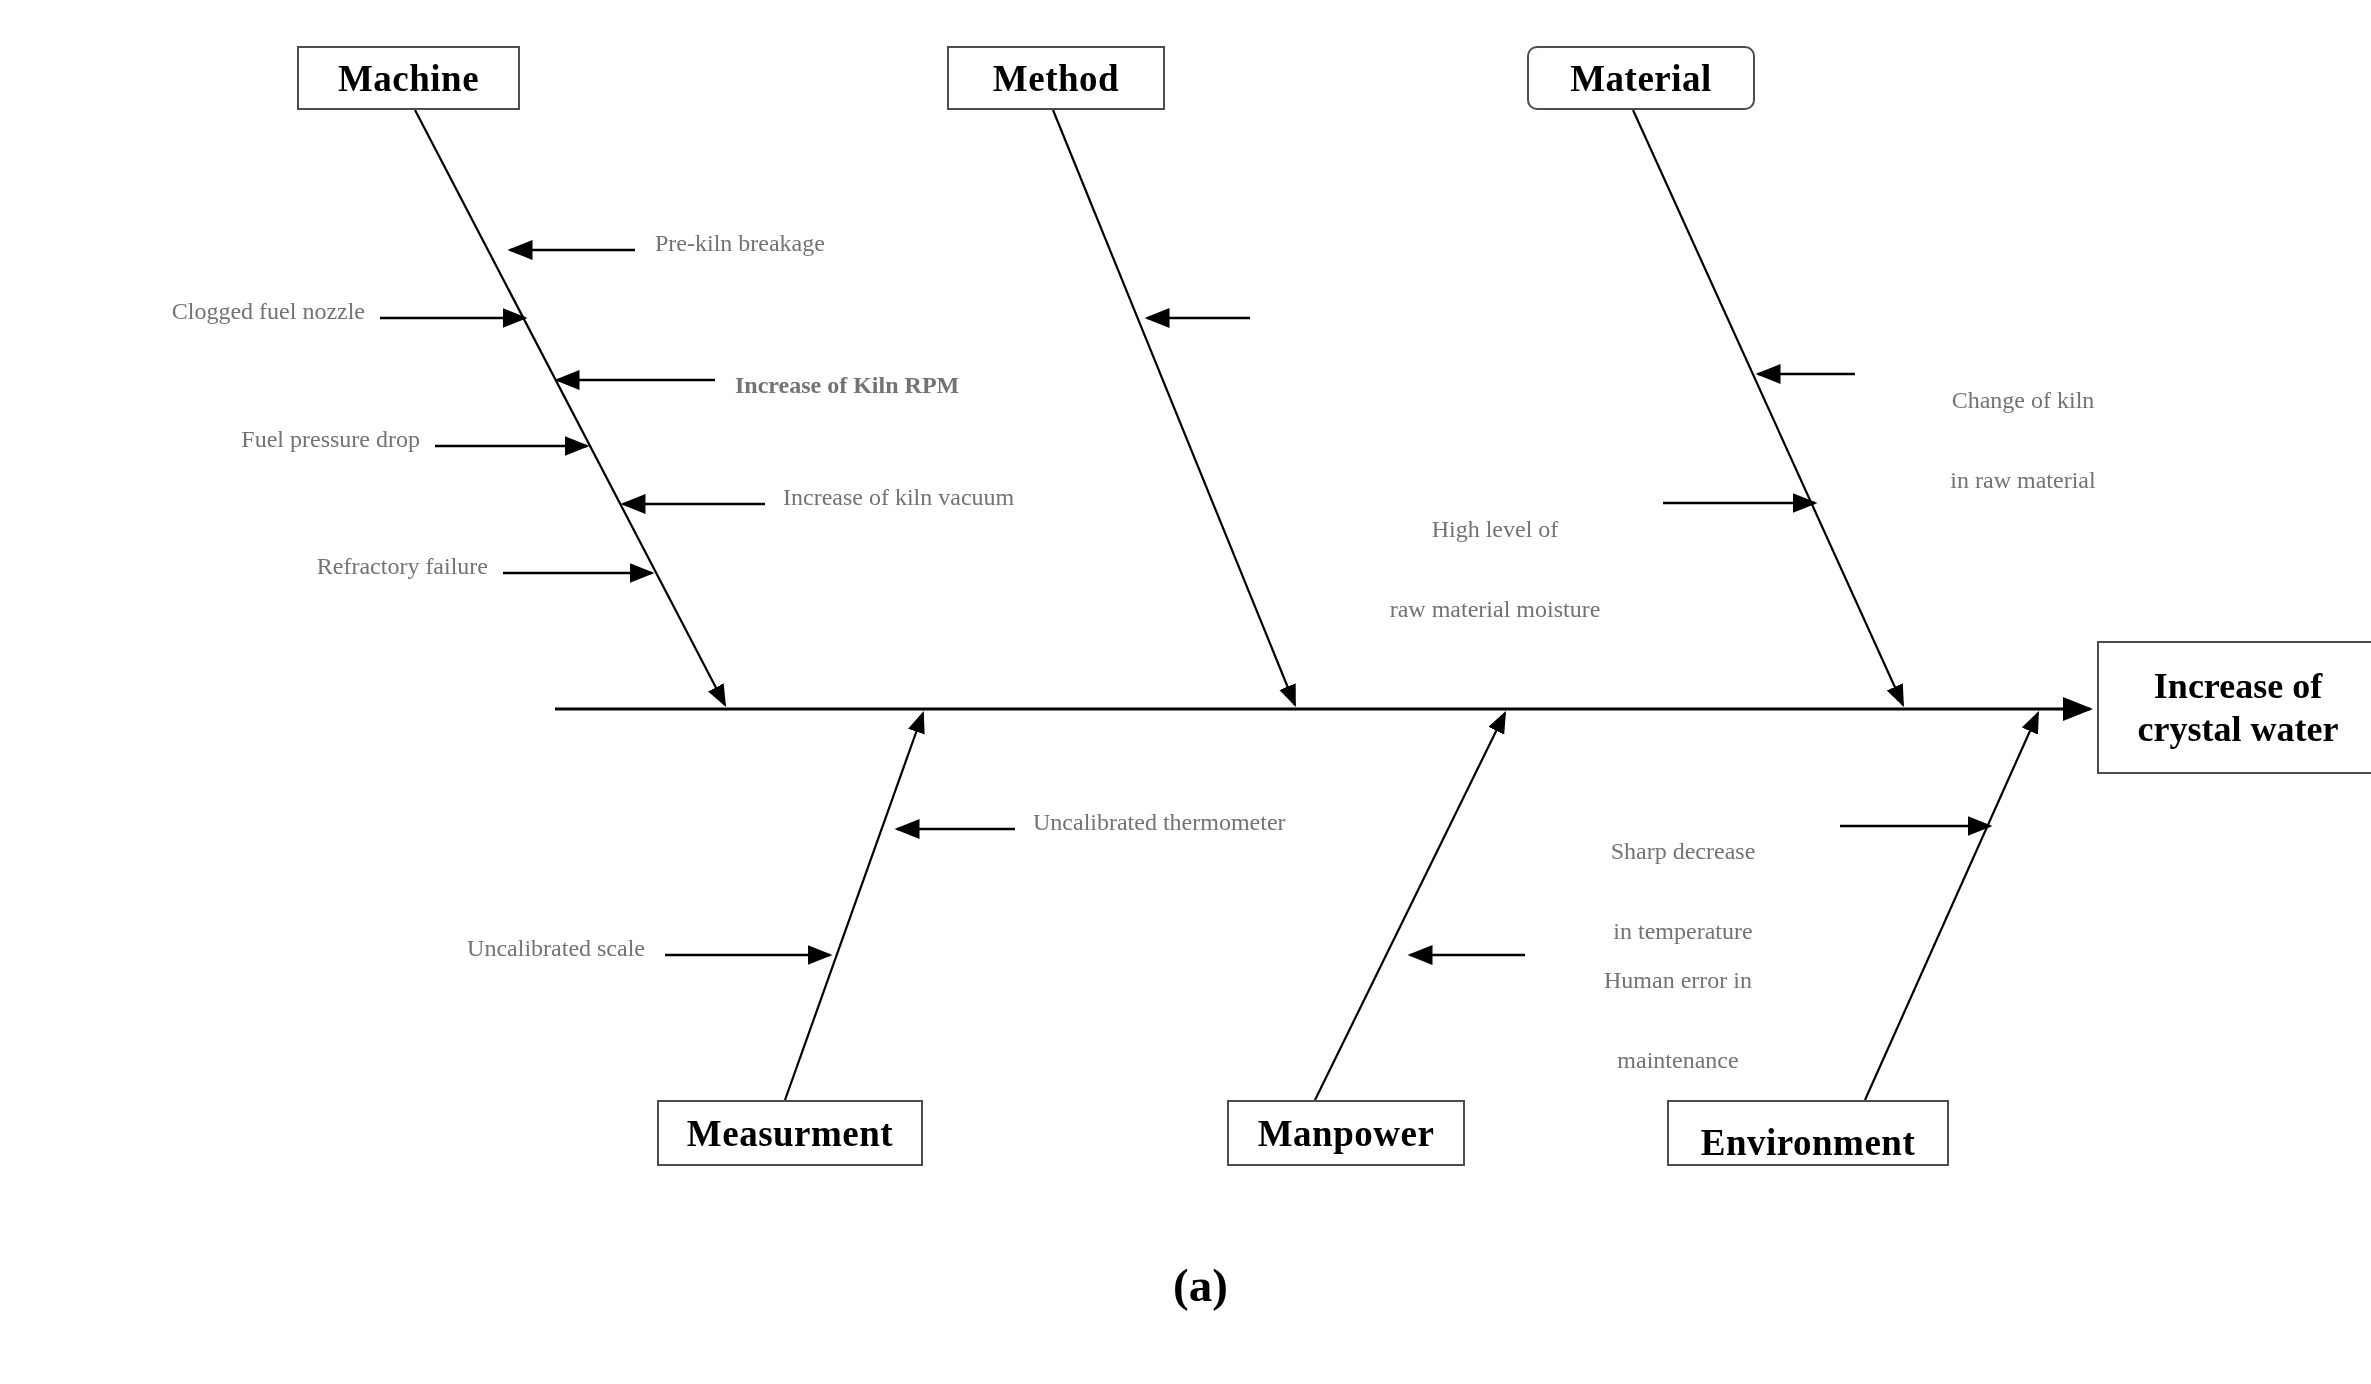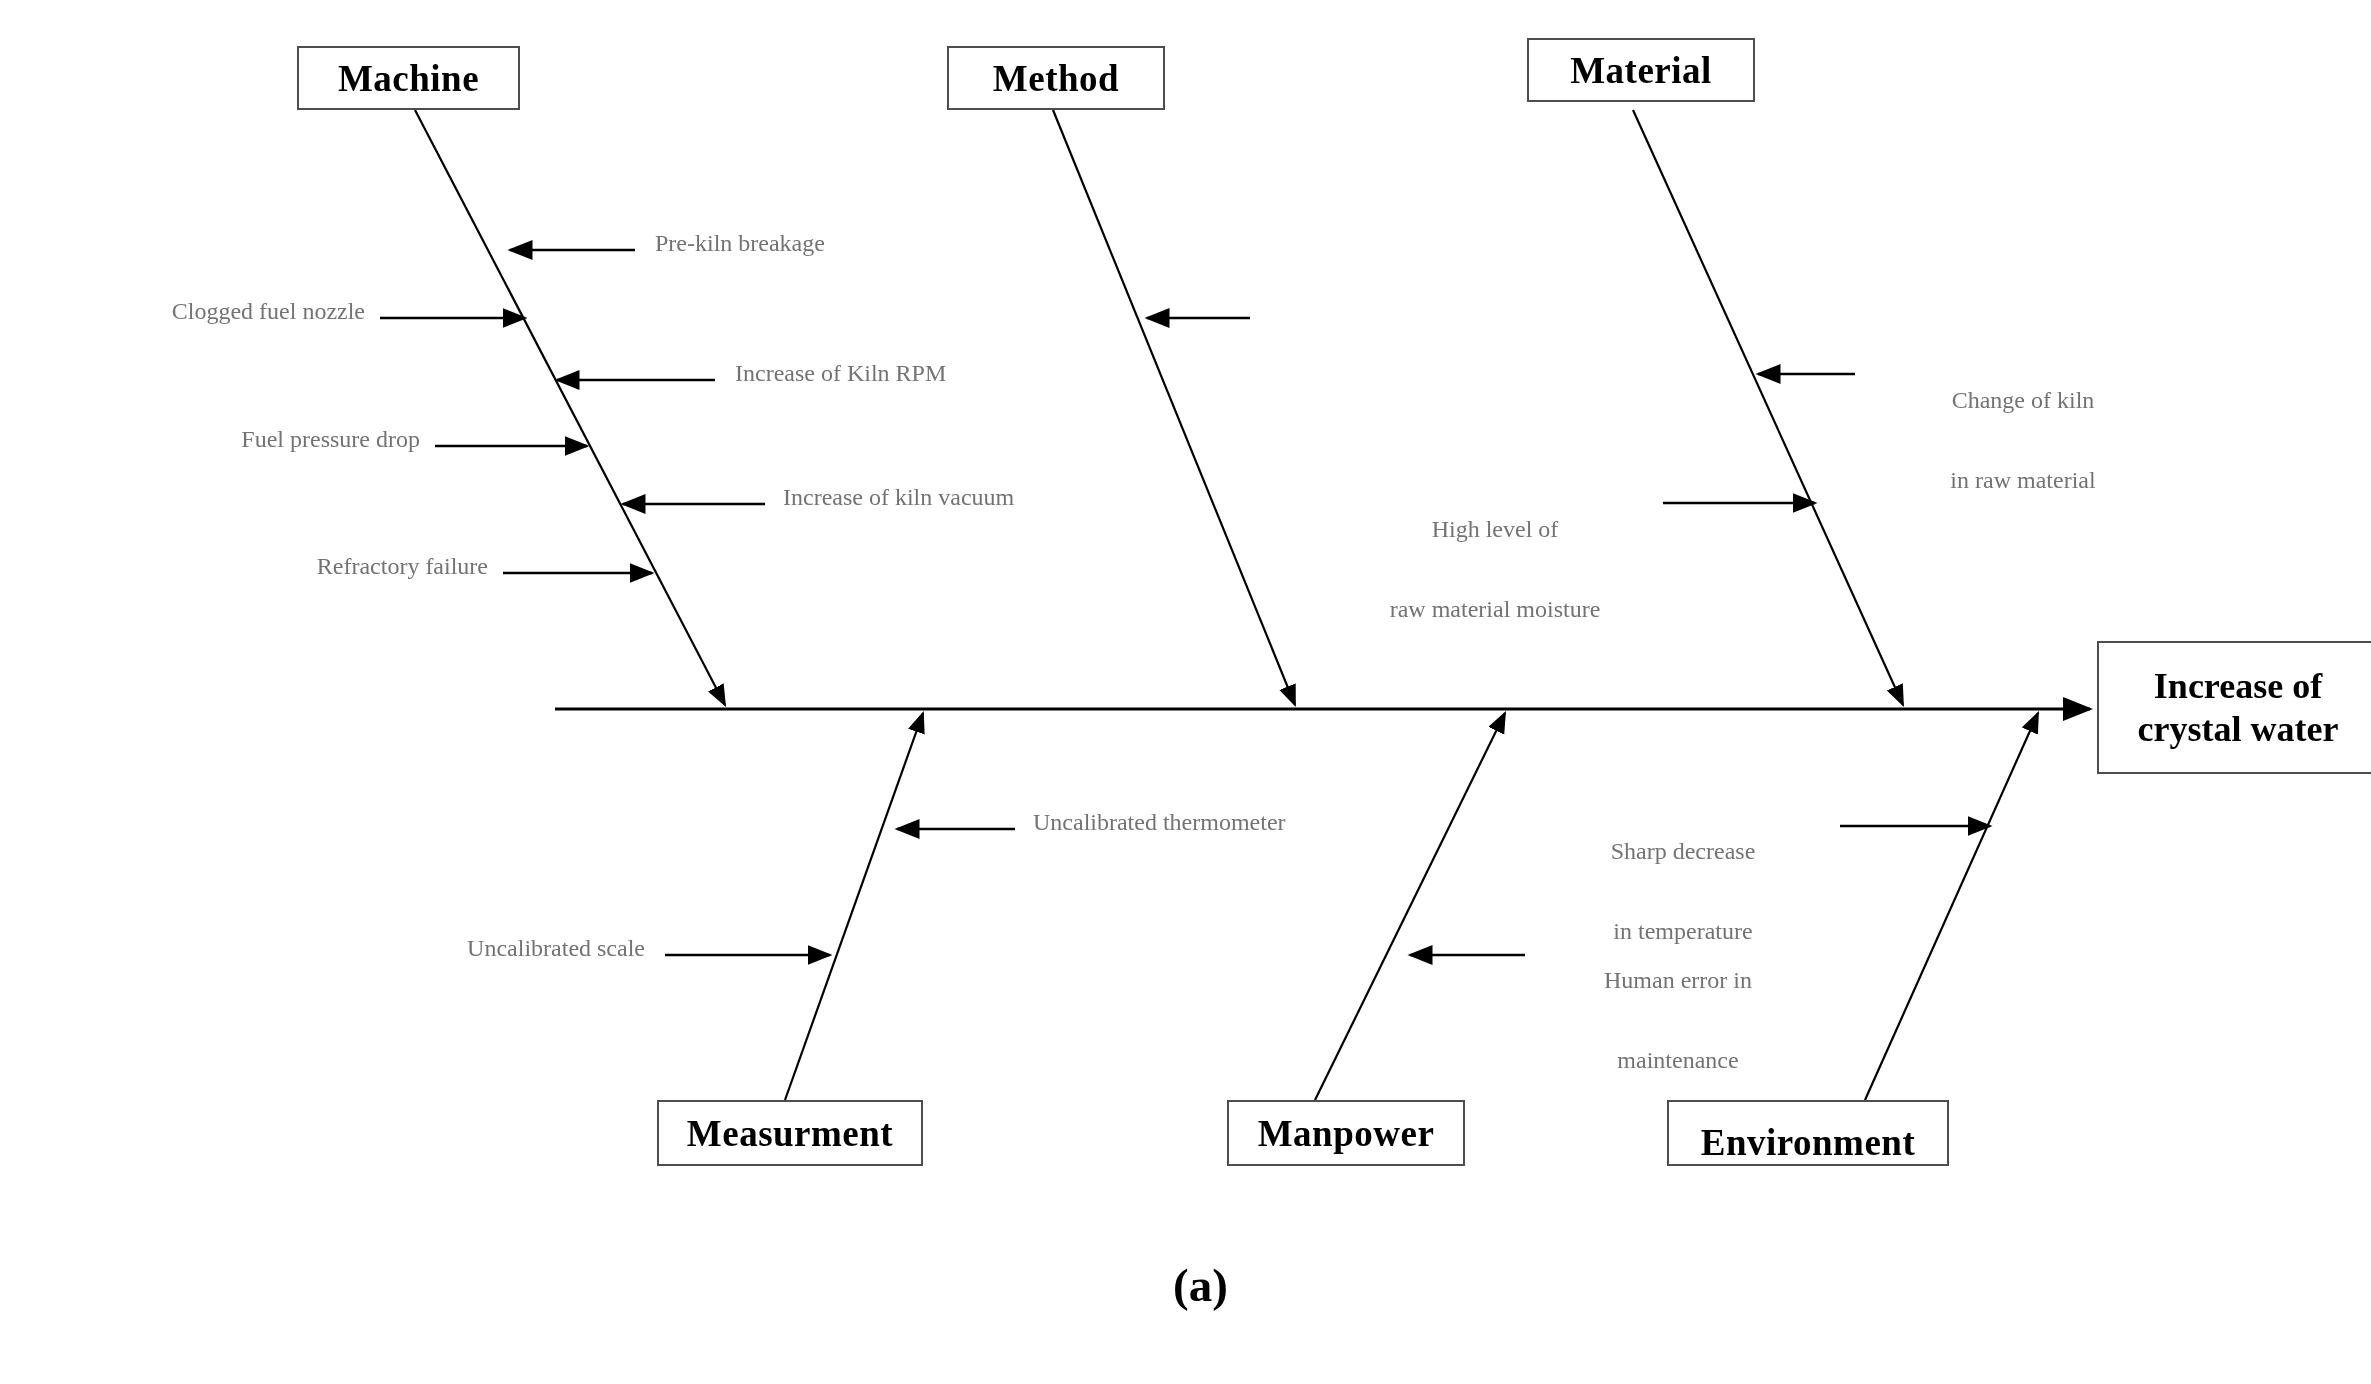--- a/index.html
+++ b/index.html
@@ -154,21 +154,21 @@
   </svg>
 
   <div class="cat-box" style="left:262px; top:46px; width:223px; height:64px;">
     <span>Machine</span>
   </div>
 
   <div class="cat-box" style="left:912px; top:46px; width:218px; height:64px;">
     <span>Method</span>
   </div>
 
-  <div class="cat-box" style="left:1492px; top:38px; width:228px; height:64px;">
+  <div class="cat-box" style="left:1492px; top:46px; width:228px; height:64px;border-radius:10px;">
     <span>Material</span>
   </div>
 
   <div class="cat-box" style="left:622px; top:1100px; width:266px; height:66px;">
     <span>Measurment</span>
   </div>
 
   <div class="cat-box" style="left:1192px; top:1100px; width:238px; height:66px;">
     <span>Manpower</span>
   </div>
@@ -179,21 +179,21 @@
 
   <div class="head-box" style="left:2062px; top:641px; width:282px; height:133px;font-family:Liberation Serif, serif;">
     <span>Increase of</span>
     <span>crystal water</span>
   </div>
 
   <div class="cause-label left" style="left:620px; top:230px;">Pre-kiln breakage</div>
 
   <div class="cause-label right" style="left:0px; top:298px; width:330px;">Clogged fuel nozzle</div>
 
-  <div class="cause-label left" style="left:700px; top:360px;">Increase of Kiln RPM</div>
+  <div class="cause-label left" style="left:700px; top:372px;font-weight:bold;">Increase of Kiln RPM</div>
 
   <div class="cause-label right" style="left:40px; top:426px; width:345px;">Fuel pressure drop</div>
 
   <div class="cause-label left" style="left:748px; top:484px;">Increase of kiln vacuum</div>
 
   <div class="cause-label right" style="left:105px; top:553px; width:348px;">Refractory failure</div>
 
 
   <div class="cause-label center" style="left:1828px; top:333px; width:320px;">
     <div>Change of kiln</div>

